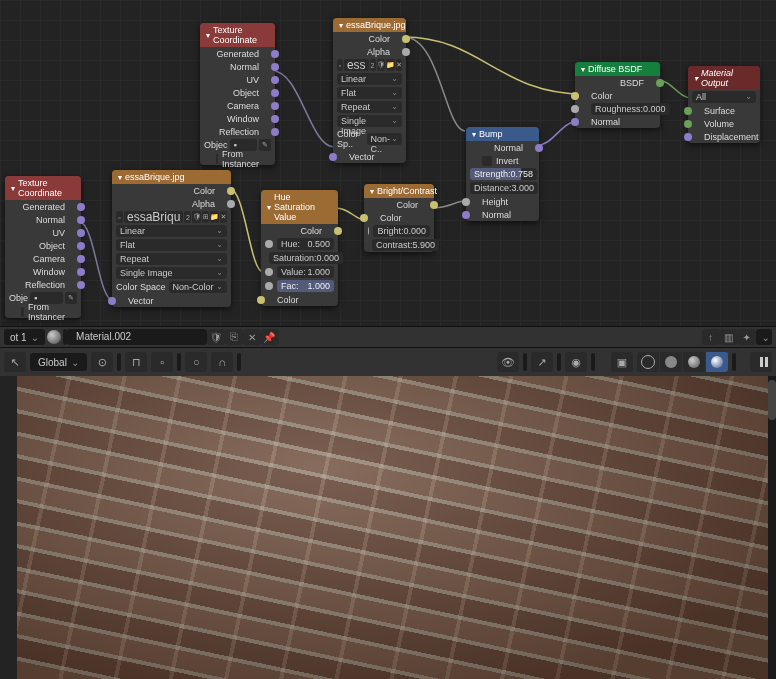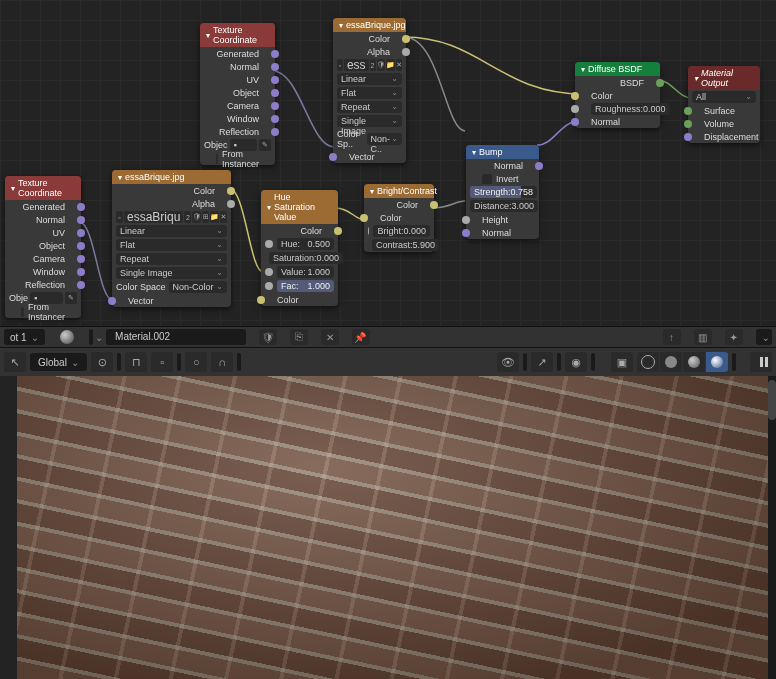--- a/index.html
+++ b/index.html
@@ -70,21 +70,21 @@
   .checkbox { width: 10px; height: 10px; background: #2a2a2a; border-radius: 2px; margin-right: 4px; display: inline-block; }
   
   
   .wires { position: absolute; top: 0; left: 0; width: 776px; height: 326px; pointer-events: none; }
   .wires path { fill: none; stroke-width: 1.5; }
   
   
   .toolbar {
     position: absolute; top: 326px; left: 0; width: 776px; height: 22px;
     background: #323232; display: flex; align-items: center; padding: 0 4px;
-    gap: 13px; border-top: 1px solid #111; border-bottom: 1px solid #111;
+    gap: 0; border-top: 1px solid #111; border-bottom: 1px solid #111;
   }
   .tb-drop { background: #1a1a1a; border-radius: 3px; padding: 2px 6px; height: 16px; display: flex; align-items: center; color: #ccc; font-size: 10px; }
   .tb-drop::after { content: "⌄"; margin-left: 4px; color: #888; }
   .tb-icon { width: 18px; height: 18px; background: #1a1a1a; border-radius: 3px; display: flex; align-items: center; justify-content: center; color: #aaa; }
   .tb-icon.sphere { background: radial-gradient(circle at 35% 35%, #ccc, #444); border-radius: 50%; width: 14px; height: 14px; margin: 2px; }
   .tb-text { background: #1a1a1a; border-radius: 3px; padding: 2px 9px; height: 16px; flex: 1; max-width: 140px; color: #ccc; font-size: 10px; line-height: 12px; }
   .tb-btn { width: 18px; height: 16px; background: #2a2a2a; border-radius: 3px; display: flex; align-items: center; justify-content: center; color: #999; font-size: 10px; }
   .spacer { flex: 1; }
   
   
@@ -276,21 +276,21 @@
     <div class="socket-row in">
         <span class="socket-dot sock-green"></span>
         <span>Volume</span>
       </div>
     <div class="socket-row in">
         <span class="socket-dot sock-purple"></span>
         <span>Displacement</span>
       </div>
   </div>
 
-  <div class="node" style="left:466px; top:127px; width:73px;margin-top:18px;">
+  <div class="node" style="left:466px; top:127px; width:73px;">
     <div class="node-header hdr-blue">
         <span>Bump</span>
       </div>
     <div class="socket-row out">
         <span>Normal</span>
         <span class="socket-dot sock-purple"></span>
       </div>
     <div class="socket-row in">
         <span class="checkbox"></span>
         <span>Invert</span>

